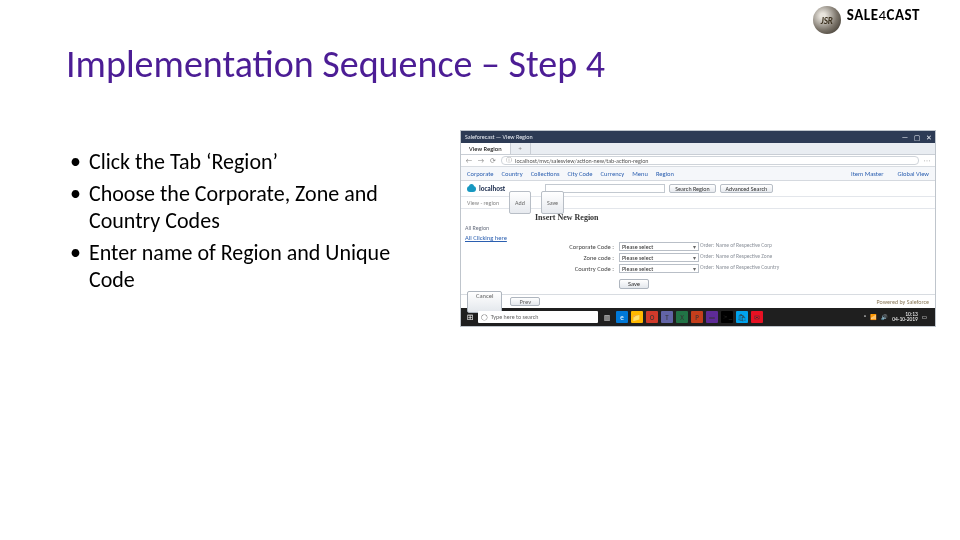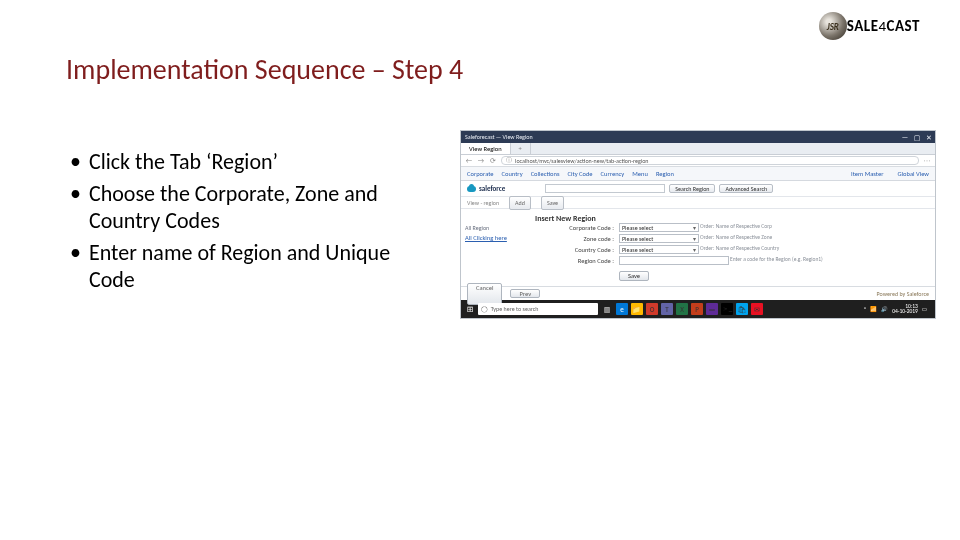--- a/index.html
+++ b/index.html
@@ -1,21 +1,21 @@
 <!DOCTYPE html>
 <html><head>
 <meta charset="utf-8">
 <style>
   * { box-sizing: border-box; margin: 0; padding: 0; }
   body { width: 960px; height: 540px; background: #fff; font-family: "Segoe UI", Calibri, Arial, sans-serif; position: relative; color: #000; }
-  .logo-wrap { position: absolute; top: 12px; right: 40px; display: flex; align-items: center; gap: 0; }
+  .logo-wrap { position: absolute; top: 6px; right: 40px; display: flex; align-items: flex-start; gap: 6px; }
   .logo-circle { width: 28px; height: 28px; border-radius: 50%; background: radial-gradient(circle at 35% 35%, #e8e4dd 10%, #7b746a 55%, #3c362d 90%); display: flex; align-items: center; justify-content: center; font-size: 9px; font-style: italic; color: #3a2f1d; font-weight: 700; }
   .logo-text { font-size: 15px; font-weight: 700; letter-spacing: .5px; }
   .logo-text .thin { font-weight: 400; }
-  .slide-title { position: absolute; top: 52px; left: 66px; font-size: 28px; font-weight: 400; color: #7f1d1d; }
+  .slide-title { position: absolute; top: 41px; left: 66px; font-size: 38px; font-weight: 400; color: #4c1d95; }
   .bullets { position: absolute; top: 148px; left: 70px; width: 350px; font-size: 22px; line-height: 1.25; }
   .bullets .item { display: flex; gap: 8px; margin-bottom: 4px; }
   .bullets .dot { flex: 0 0 auto; }
   .bullets .txt { flex: 1 1 auto; }
   
   .screenshot { position: absolute; top: 130px; left: 460px; width: 476px; border: 1px solid #bfc5cc; font-size: 7px; background: #fff; color: #333; }
   .winbar { height: 12px; background: linear-gradient(#2d3b55,#2d3b55); display: flex; align-items: center; gap: 0; padding-left: 4px; color: #e8ecf3; }
   .winbar .title { font-size: 6px; }
   .winbar .ctl { margin-left: auto; display: flex; }
   .winbar .ctl span { width: 12px; text-align: center; font-size: 7px; }
@@ -31,27 +31,27 @@
   .brand { height: 16px; display: flex; align-items: center; gap: 40px; padding: 0 6px; border-bottom: 1px solid #e3e6eb; }
   .brand-logo { display: flex; align-items: center; gap: 3px; }
   .brand-logo .cloud { width: 9px; height: 6px; background: #1798c1; border-radius: 3px; position: relative; }
   .brand-logo .cloud::before { content:""; position:absolute; width:5px; height:5px; background:#1798c1; border-radius:50%; top:-2px; left:2px; }
   .brand-logo .name { font-size: 7px; font-weight: 700; color: #1a2b4c; }
   .search { display: flex; align-items: flex-end; gap: 4px; }
   .search input { width: 120px; height: 9px; border: 1px solid #c3c9d0; font-size: 6px; padding-left: 3px; }
   .search .btn { height: 9px; padding: 0 5px; border: 1px solid #b8bec6; background: linear-gradient(#fff,#e7eaef); border-radius: 2px; font-size: 6px; }
   .tool { height: 12px; border-bottom: 1px solid #e3e6eb; display: flex; align-items: center; padding: 0 6px; font-size: 6px; color: #666; }
   .tool .crumb { color: #888; }
-  .tool .abtn { margin-left: 10px; padding: 0 5px; height: 14px; border: 1px solid #b8bec6; background: linear-gradient(#fff,#e7eaef); border-radius: 2px; display: inline-flex; align-items: center; }
+  .tool .abtn { margin-left: 10px; padding: 0 5px; height: 23px; border: 1px solid #b8bec6; background: linear-gradient(#fff,#e7eaef); border-radius: 2px; display: inline-flex; align-items: center; }
   .body { display: flex; }
   .side { width: 68px; padding: 4px; }
   .side .hdr { font-size: 6px; color: #6a7180; margin-bottom: 2px; margin-top: 11px; }
   .side .link { font-size: 6.5px; color: #2b5fb0; text-decoration: underline; margin-bottom: 1px; }
   .main { flex: 1; padding: 4px 6px; }
-  .form-title { font-size: 8px; font-weight: 700; color: #333; margin-bottom: 0; }
+  .form-title { font-size: 8px; font-weight: 700; color: #333; margin-bottom: 20px; font-family: Liberation Serif, serif; }
   .frow { display: flex; align-items: flex-start; margin-bottom: 2px; }
   .flab { width: 84px; text-align: right; font-size: 6.5px; color: #444; padding-right: 5px; padding-top: 1px; }
   .fctl { display: flex; flex-direction: row; gap: 1px; }
   .fsel { width: 80px; height: 9px; border: 1px solid #b9bfc7; font-size: 6px; background: #fff; padding-left: 2px; display: flex; align-items: center; justify-content: space-between; }
   .fsel::after { content: "▾"; font-size: 6px; color: #666; padding-right: 2px; }
   .finput { width: 110px; height: 9px; border: 1px solid #b9bfc7; font-size: 6px; padding-left: 2px; }
   .hint { font-size: 5.5px; color: #8a9099; }
   .savebar { margin: 6px 0 2px 84px; }
   .sbtn { height: 10px; padding: 0 8px; border: 1px solid #aeb5be; background: linear-gradient(#fff,#e3e7ec); border-radius: 2px; font-size: 6.5px; }
   .footerbar { height: 14px; border-top: 1px solid #d8dce1; display: flex; align-items: center; padding: 0 6px; gap: 8px; font-size: 6px; color: #666; }
@@ -122,21 +122,21 @@
     <span>Menu</span>
     <span>Region</span>
     <div class="right">
       <span>Item Master</span>
       <span>Global View</span>
     </div>
   </div>
   <div class="brand">
     <div class="brand-logo">
       <div class="cloud"></div>
-      <span class="name">saleforce</span>
+      <span class="name">localhost</span>
     </div>
     <div class="search">
       <input placeholder="" style="">
       <span class="btn">Search Region</span>
       <span class="btn">Advanced Search</span>
     </div>
   </div>
   <div class="tool">
     <span class="crumb">View - region</span>
     <span class="abtn">Add</span>
@@ -174,27 +174,20 @@
         <div class="flab">Country Code :</div>
         <div class="fctl">
           <div class="fsel">
               <span>Please select</span>
             </div>
           <div class="hint">Order: Name of Respective Country</div>
         </div>
       </div>
 
 
-      <div class="frow">
-        <div class="flab">Region Code :</div>
-        <div class="fctl">
-          <input class="finput" value="" style="">
-          <div class="hint">Enter a code for the Region (e.g. Region1)</div>
-        </div>
-      </div>
 
       <div class="savebar">
         <span class="sbtn">Save</span>
       </div>
     </div>
   </div>
   <div class="footerbar">
     <span class="sbtn" style="height:22px;">Cancel</span>
     <span class="sbtn" style="height:9px;">Prev</span>
     <span class="pwr">Powered by Saleforce</span>

